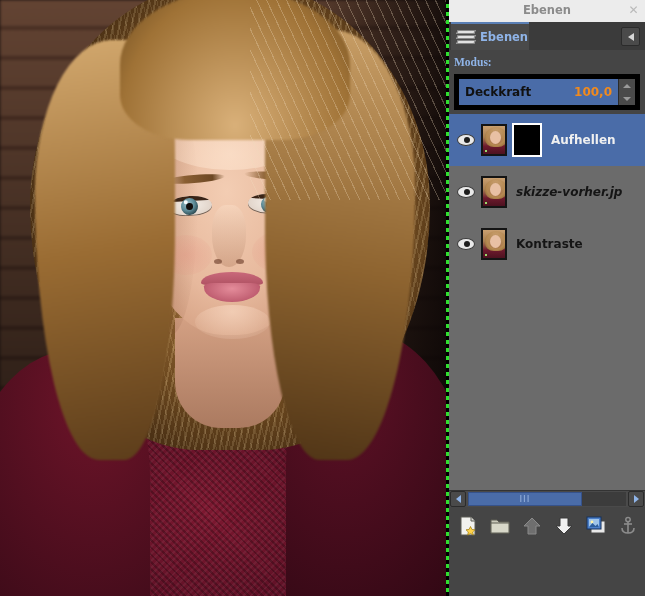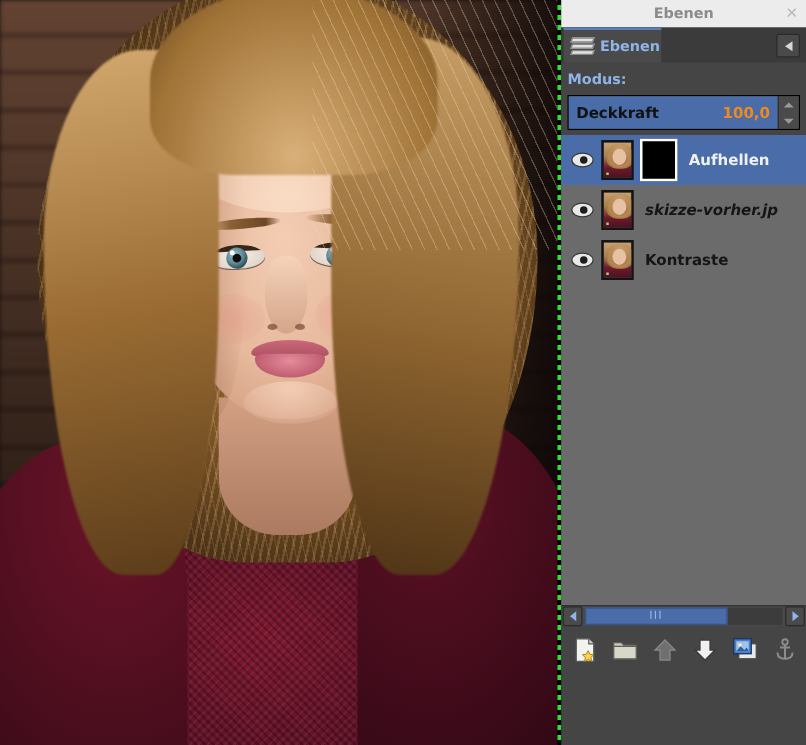--- a/index.html
+++ b/index.html
@@ -130,52 +130,52 @@
   .layers-glyph i{position:absolute;left:0;width:18px;height:4px;background:#e2e2e2;
     border:1px solid #888;box-sizing:border-box;transform:skewX(-22deg);}
   #tab-label{font-size:11.5px;font-weight:bold;color:#8fb4e8;}
   #tab-menu-btn{position:absolute;right:5px;top:5px;width:17px;height:17px;
     background:#4a4a4a;border:1px solid #2b2b2b;border-radius:2px;
     display:flex;align-items:center;justify-content:center;cursor:pointer;}
   #tab-menu-btn .tri{width:0;height:0;border-top:4px solid transparent;
     border-bottom:4px solid transparent;border-right:6px solid #d6d6d6;}
 
   #controls{background:#454545;padding:6px 5px 4px 5px;}
-  .row{display:flex;align-items:center;gap:6px;}
+  .row{display:flex;align-items:center;gap:6px;font-family:Liberation Serif, serif;}
   .lbl{font-size:11.5px;font-weight:bold;color:#8fb4e8;}
   #mode-select{flex:1;height:24px;background:#3c3c3c;border:1px solid #2a2a2a;
     border-radius:4px;display:flex;align-items:center;padding:0 6px;
     justify-content:space-between;cursor:pointer;}
   #mode-value{font-size:12px;font-weight:bold;color:#e6e6e6;}
   .spin{display:flex;flex-direction:column;gap:2px;}
   .spin .up{width:0;height:0;border-left:4px solid transparent;border-right:4px solid transparent;
     border-bottom:5px solid #7ba3d8;}
   .spin .dn{width:0;height:0;border-left:4px solid transparent;border-right:4px solid transparent;
     border-top:5px solid #7ba3d8;}
 
-  #opacity-wrap{display:flex;margin-top:6px;border:1px solid #000000;height:26px;}
+  #opacity-wrap{display:flex;margin-top:6px;border:5px solid #000000;height:26px;}
   #opacity-slider{flex:1;position:relative;background:#4a6ca8;display:flex;align-items:center;
     justify-content:space-between;padding:0 6px;cursor:pointer;}
   #opacity-label{font-size:12px;font-weight:bold;color:#111;}
   #opacity-value{font-size:12px;font-weight:bold;color:#f08a1e;}
   #opacity-spin{width:16px;background:#4a4a4a;border-left:1px solid #2a2a2a;
     display:flex;flex-direction:column;align-items:center;justify-content:space-around;}
   #opacity-spin .ca{width:0;height:0;border-left:4px solid transparent;border-right:4px solid transparent;}
   #opacity-spin .u{border-bottom:4px solid #9a9a9a;}
   #opacity-spin .d{border-top:4px solid #9a9a9a;}
 
   #lock-row{display:flex;align-items:center;gap:10px;margin-top:8px;margin-bottom:4px;}
   #lock-brush{width:20px;height:18px;position:relative;cursor:pointer;}
   #lock-alpha{width:18px;height:16px;cursor:pointer;
     background:
       conic-gradient(#cfcfcf 25%,#8e8e8e 0 50%,#cfcfcf 0 75%,#8e8e8e 0);
     background-size:6px 6px;}
 
   #layer-list{background:#6b6b6b;height:376px;overflow:hidden;position:relative;}
-  .layer-row{display:flex;align-items:center;height:40px;padding-left:6px;cursor:pointer;}
+  .layer-row{display:flex;align-items:center;height:52px;padding-left:6px;cursor:pointer;}
   .layer-row.sel{background:#4a6ca8;}
   .eye-ico{width:22px;height:14px;position:relative;flex:0 0 auto;margin-right:4px;}
   .eye-out{position:absolute;left:2px;top:1px;width:18px;height:12px;border-radius:50%;
     background:#e9e9e9;border:1px solid #3a3a3a;box-sizing:border-box;}
   .eye-pup{position:absolute;left:9px;top:4px;width:6px;height:6px;border-radius:50%;background:#1d1d1d;}
   .thumb{width:26px;height:32px;border:2px solid #141414;box-sizing:border-box;flex:0 0 auto;
     background:linear-gradient(180deg,#caa070 0%,#a87f52 40%,#6d1a2d 72%,#4d1220 100%);
     position:relative;overflow:hidden;}
   .thumb .th-face{position:absolute;left:7px;top:5px;width:11px;height:13px;border-radius:50%;
     background:#e8c0a4;}

